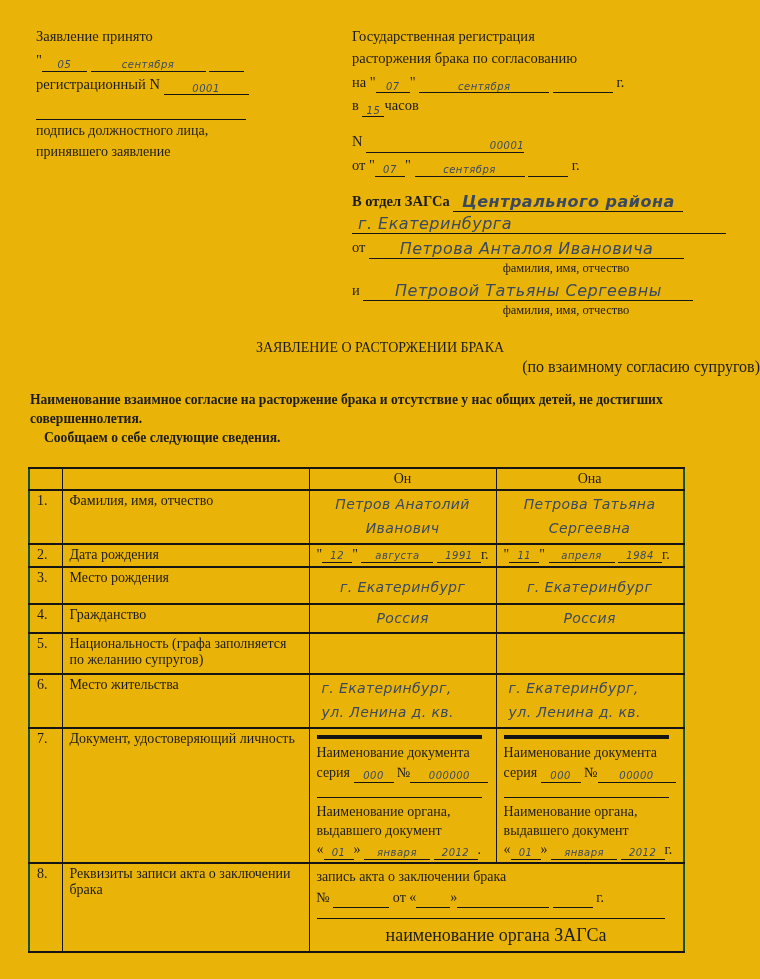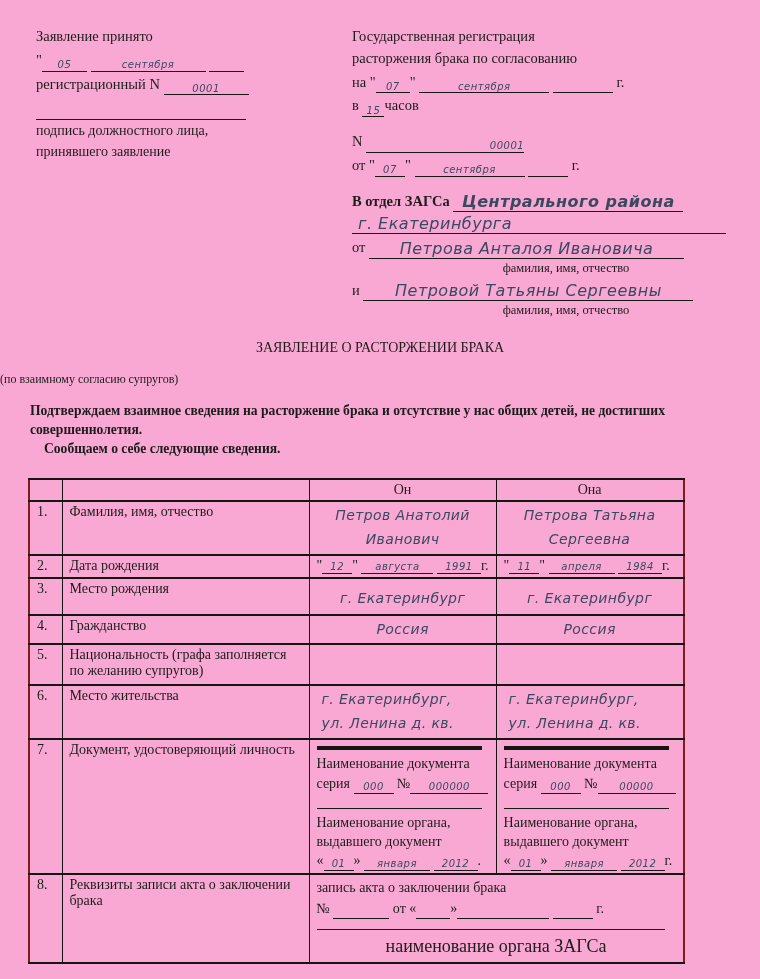--- a/index.html
+++ b/index.html
@@ -1,17 +1,17 @@
 <!DOCTYPE html>
 <html><head>
 <meta charset="utf-8">
 <style>
   html,body{margin:0;padding:0;background:#e9e9e9;}
   .page{
-    position:relative;width:760px;height:979px;background:#f9a8d4;
+    position:relative;width:760px;height:979px;background:#eab308;
     font-family:"Liberation Serif", serif;color:#1c1c1c;overflow:hidden;
     box-sizing:border-box;
   }
   .hdr{display:flex;padding:26px 20px 0 36px;}
   .accept{width:316px;font-size:14.5px;line-height:1.5;}
   .regcol{width:368px;font-size:14.5px;line-height:1.5;}
   .fieldline{white-space:nowrap;margin-top:2px;}
   .u{display:inline-block;border-bottom:1.4px solid #161616;text-align:center;
      vertical-align:bottom;line-height:1.05;min-height:1.05em;}
   .hw{font-family:"DejaVu Sans", sans-serif;font-style:italic;color:#3a4960;
@@ -19,27 +19,27 @@
   .q{color:#1c1c1c;}
   .w22{width:22px}.w30{width:30px}.w34{width:34px}.w35{width:35px}.w40{width:40px}
   .w44{width:44px}.w45{width:45px}.w56{width:56px}.w60{width:60px}.w66{width:66px}
   .w72{width:72px}.w78{width:78px}.w85{width:85px}.w92{width:92px}.w110{width:110px}
   .w115{width:115px}.w130{width:130px}.w150{width:150px}.w210{width:210px}
   .w230{width:230px}.w315{width:315px}.w330{width:330px}.wfull{width:100%}
   .sepline{border-bottom:1.4px solid #161616;height:14px;}
   .cap{font-size:14px;}
   .smallcap{font-size:12.5px;text-align:center;}.gap12{height:12px}
   .title{ text-align:center;margin-top:20px;font-weight:normal;font-size:14px;}
-  .subtitle{text-align:left;font-size:12px;margin-top:16px;}
+  .subtitle{text-align:right;font-size:16px;margin-top:2px;}
   .intro{margin:14px 18px 0 30px;font-weight:bold;font-size:13.6px;line-height:1.4;}
   .intro .l2{text-indent:14px;}
   table.main{border-collapse:collapse;margin:7px 0 0 28px;table-layout:fixed;}
   table.main td{border:1px solid #151515;border-top-width:2px;border-bottom-width:2px;
      font-size:14px;padding:2px 7px;vertical-align:top;box-sizing:border-box;overflow:hidden;}
-  table.main{border:2px solid #7f1d1d;margin-top:20px;}
+  table.main{border:2px solid #14532d;margin-top:20px;}
   td.c,.c{text-align:center;}
   .pre{white-space:pre-line;}
   .hwcell{font-family:"DejaVu Sans", sans-serif;font-style:italic;color:#3a4960;
       font-size:14.5px;letter-spacing:.4px;text-align:center;line-height:1.7;}
   .trh{height:21px}.tr1{height:46px}.tr2{height:23px}.tr3{height:37px}.tr4{height:23px}
   .tr5{height:41px}.tr6{height:51px}.tr7{height:125px}.tr8{height:85px}
   .doccell{font-size:13.5px;line-height:1.35;}
   .thickbar{height:4px;background:#151515;width:96%;margin:4px 0 5px;}
   .doccell .sepline{width:96%;height:12px;margin-bottom:5px;}
   .r8{font-size:14px;line-height:1.5;}
@@ -111,21 +111,21 @@
         <span class="u hw w330" style="font-size:16px">Петровой Татьяны Сергеевны</span>
       </div>
       <div class="smallcap" style="margin-left:60px">фамилия, имя, отчество</div>
     </div>
   </div>
 
   <div class="title">ЗАЯВЛЕНИЕ О РАСТОРЖЕНИИ БРАКА</div>
   <div class="subtitle">(по взаимному согласию супругов)</div>
 
   <div class="intro">
-    <div>Подтверждаем взаимное сведения на расторжение брака и отсутствие у нас общих детей, не достигших совершеннолетия.</div>
+    <div>Наименование взаимное согласие на расторжение брака и отсутствие у нас общих детей, не достигших совершеннолетия.</div>
     <div class="l2">Сообщаем о себе следующие сведения.</div>
   </div>
 
   <table class="main">
     <colgroup>
         <col style="width:33px">
         <col style="width:247px">
         <col style="width:186px">
         <col style="width:176px">
       </colgroup>

